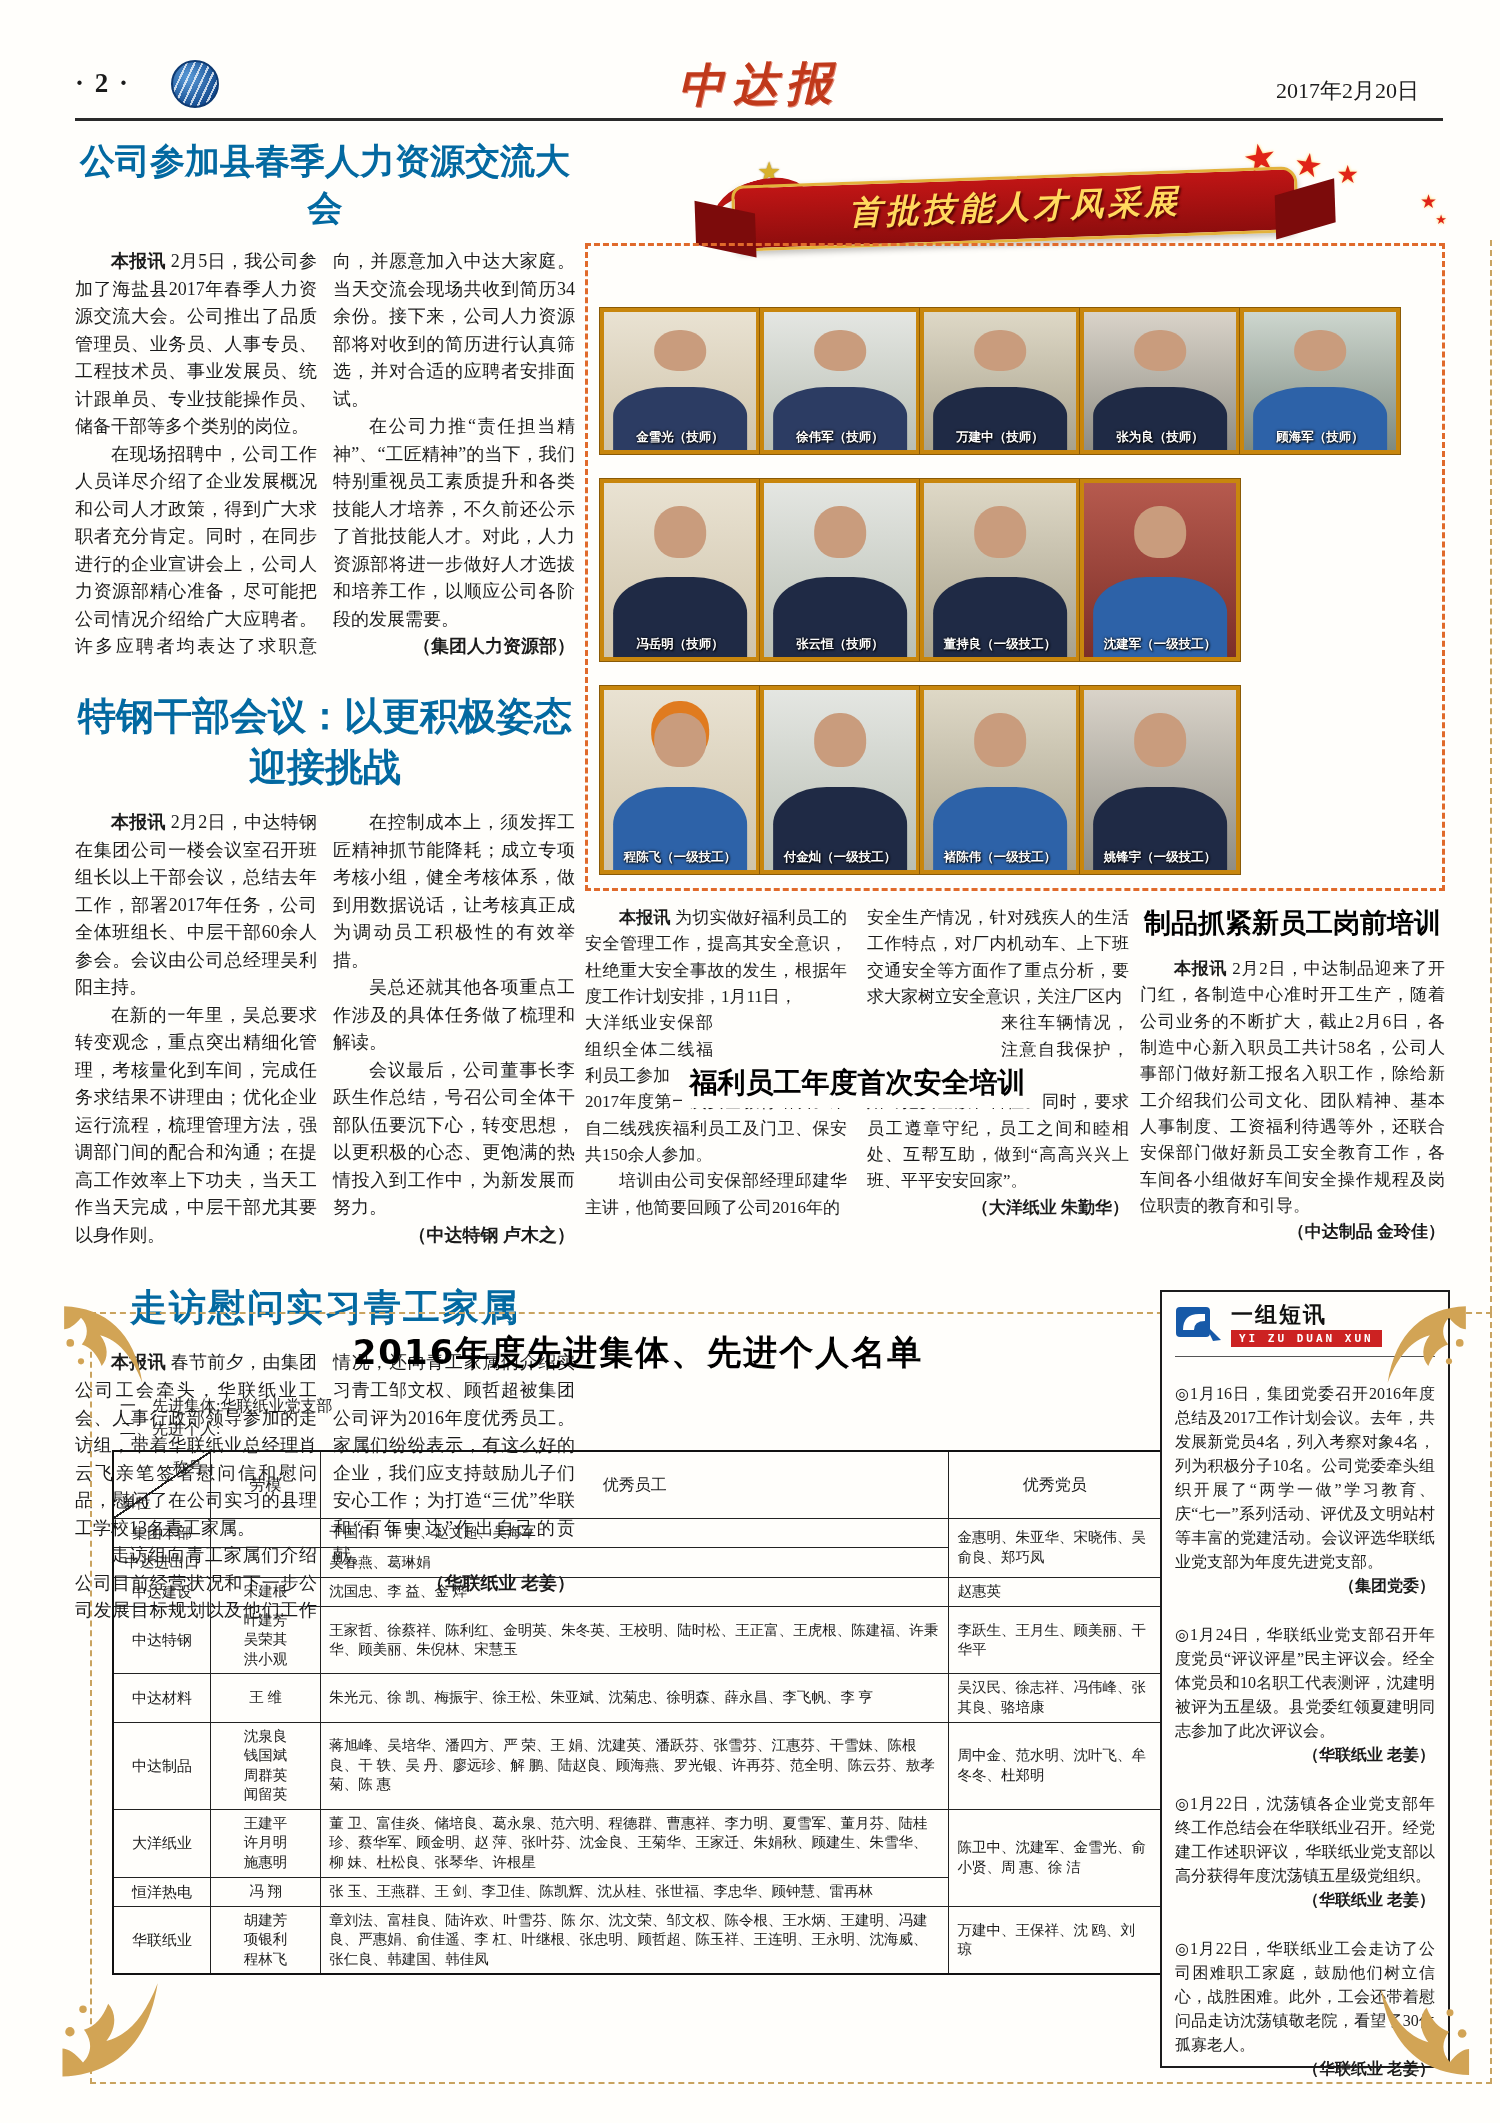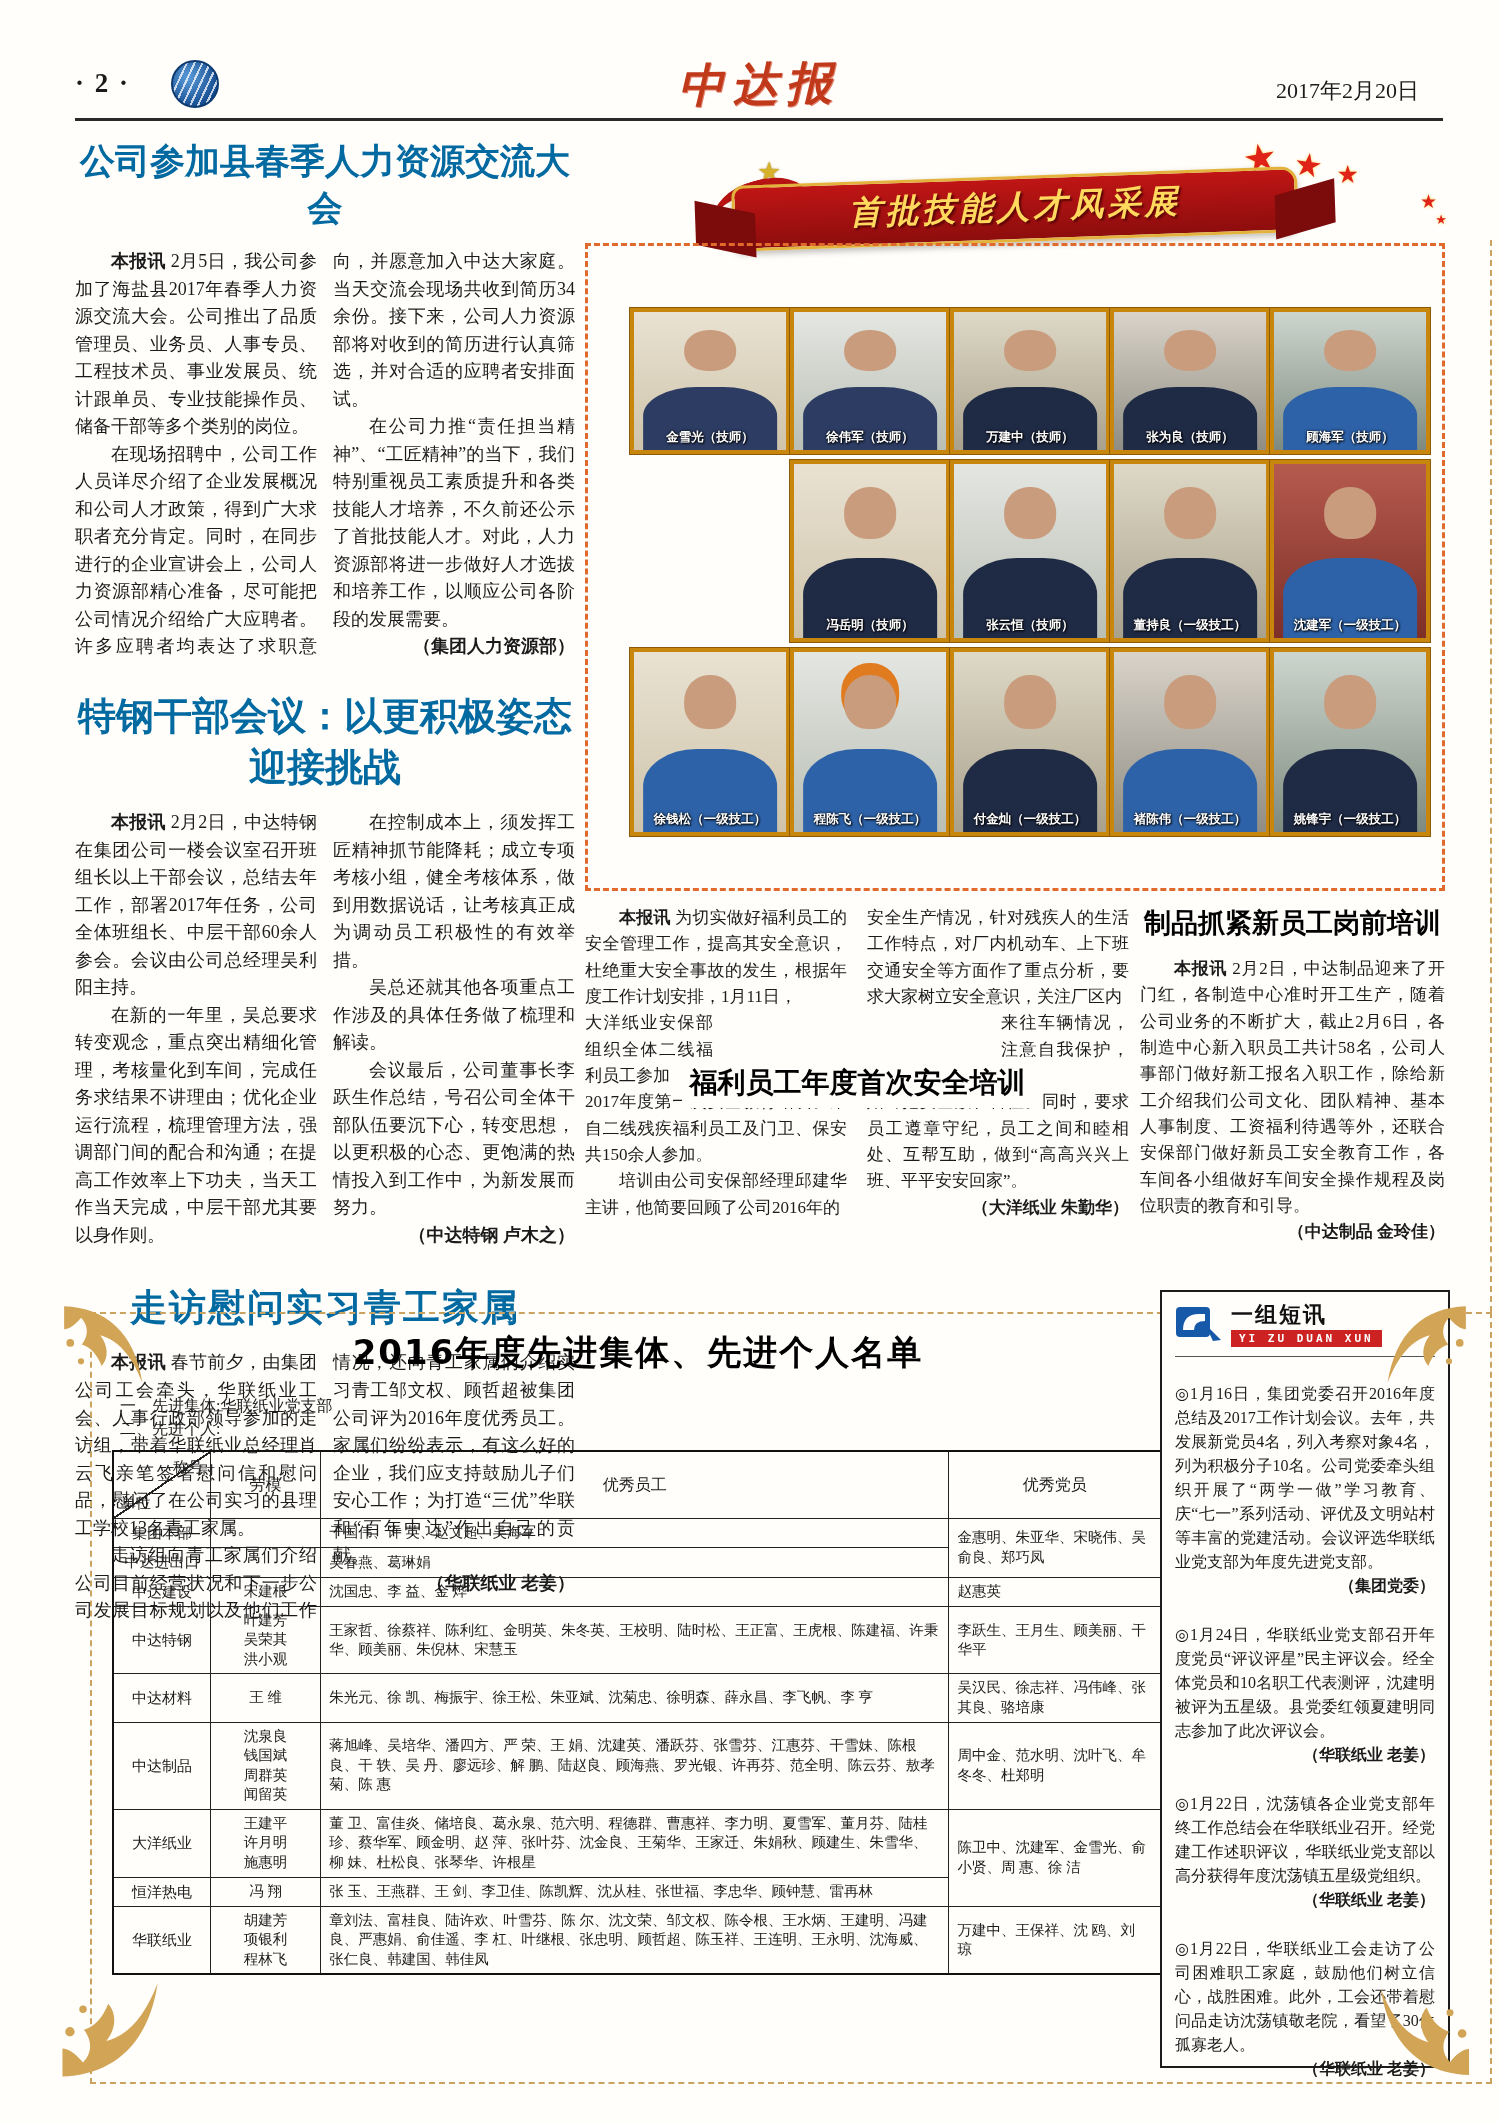--- a/index.html
+++ b/index.html
@@ -27,21 +27,21 @@
   .t1{font-size:35px;letter-spacing:0px;}
   .t2{font-size:38px;margin-top:30px;}
   .t3{font-size:37px;margin-top:34px;letter-spacing:2px;}
   .body2{column-count:2;column-gap:16px;text-align:justify;font-size:18px;line-height:1.53;}
   .body2 p,.artp{margin:0;text-indent:2em;}
   .byline{margin:0;text-align:right;font-weight:bold;text-indent:0;}
 
   
   .gallery{position:absolute;left:585px;top:243px;width:860px;height:648px;
         border:3px dashed #e06a2b;box-sizing:border-box;padding:62px 12px 0;}
-  .g-row{display:flex;justify-content:flex-end;margin-bottom:6px;}
+  .g-row{display:flex;justify-content:flex-start;margin-bottom:25px;}
   .photo{position:relative;width:160px;margin:0;border:4px solid #c8860d;outline:1px solid #8a5a06;
         box-sizing:border-box;overflow:hidden;}
   .r1 .photo{height:146px;} .r2 .photo{height:182px;} .r3 .photo{height:188px;}
   .ph-img{position:absolute;inset:0;}
   .g-row .photo:nth-of-type(1) .ph-img{background:linear-gradient(180deg,#e9e2d2,#cfc4ab);}
   .g-row .photo:nth-of-type(2) .ph-img{background:linear-gradient(180deg,#e4e6e2,#b9bfb4);}
   .g-row .photo:nth-of-type(3) .ph-img{background:linear-gradient(180deg,#ded8c6,#a8a28d);}
   .g-row .photo:nth-of-type(4) .ph-img{background:linear-gradient(180deg,#d9d3c9,#8f8d84);}
   .g-row .photo:nth-of-type(5) .ph-img{background:linear-gradient(180deg,#cdd6ce,#7e8a80);}
   .r2 .photo:nth-of-type(4) .ph-img,.r2 .photo:nth-of-type(5) .ph-img{background:linear-gradient(180deg,#b65a4e,#7d2f28);}
@@ -224,24 +224,20 @@
       <figure class="photo u-navy">
           <div class="ph-img"></div>
           <figcaption class="ph-cap">董持良（一级技工）</figcaption>
         </figure>
       <figure class="photo u-blue">
           <div class="ph-img"></div>
           <figcaption class="ph-cap">沈建军（一级技工）</figcaption>
         </figure>
     </div>
     <div class="g-row r3">
-      <figure class="photo u-blue">
-          <div class="ph-img"></div>
-          <figcaption class="ph-cap">徐钱松（一级技工）</figcaption>
-        </figure>
       <figure class="photo helmet-orange u-blue">
           <div class="ph-img"></div>
           <figcaption class="ph-cap">程陈飞（一级技工）</figcaption>
         </figure>
       <figure class="photo u-navy">
           <div class="ph-img"></div>
           <figcaption class="ph-cap">付金灿（一级技工）</figcaption>
         </figure>
       <figure class="photo u-blue">
           <div class="ph-img"></div>

